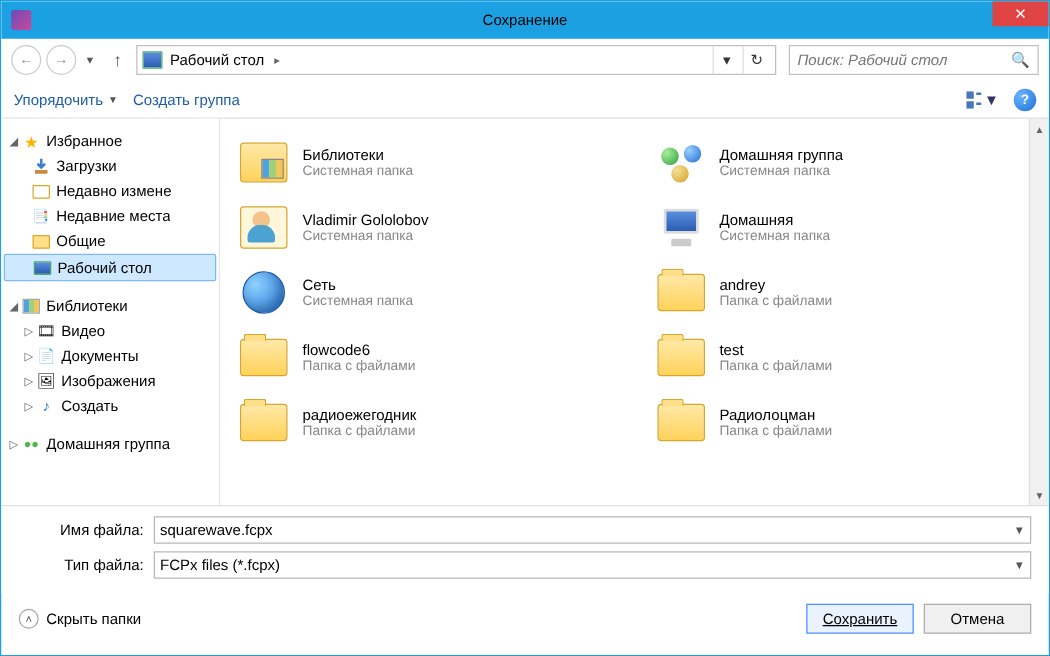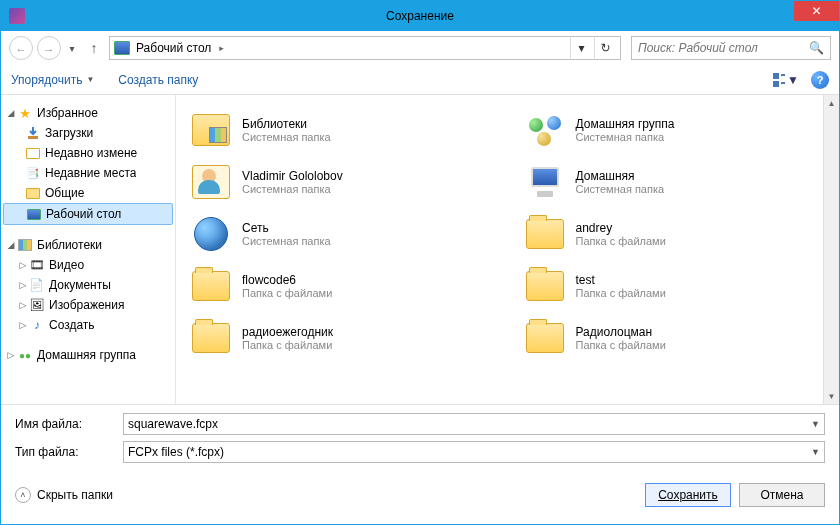--- a/index.html
+++ b/index.html
@@ -14,21 +14,21 @@
   .dropdownarrow { width:14px; color:#555; font-size:10px; text-align:center; cursor:pointer; }
   .addressbar { flex:1; height:24px; border:1px solid #c0c0c0; display:flex; align-items:center; padding:0 4px; gap:4px; background:#fff; }
   .addressbar .mon-icon { width:16px; height:14px; background:linear-gradient(#5b8fe0,#2a5bb0); border:1px solid #4a6; border-radius:1px; }
   .addressbar .crumb { font-size:12px; color:#000; padding:0 2px; }
   .addressbar .chev { color:#666; font-size:9px; padding:0 2px; }
   .addressbar .refresh { margin-left:auto; display:flex; gap:2px; align-items:center; }
   .refreshbtn { width:22px; height:22px; border-left:1px solid #ddd; display:flex; align-items:center; justify-content:center; color:#333; font-size:12px; cursor:pointer; }
   .searchbox { width:200px; height:24px; border:1px solid #c0c0c0; display:flex; align-items:center; padding:0 6px; margin-left:6px; }
   .searchbox input { border:none; outline:none; flex:1; font-size:12px; color:#0c4a6e; font-style:italic; background:transparent; }
   .searchbox .sicon { color:#888; font-size:12px; }
-  .toolbar { height:30px; border-bottom:1px solid #e0e0e0; display:flex; align-items:center; padding:0 10px; gap:24px; background:#fff; }
+  .toolbar { height:30px; border-bottom:1px solid #e0e0e0; display:flex; align-items:center; padding:0 10px; gap:12px; background:#fff; }
   .toolbar-link { color:#1e5da8; font-size:12px; cursor:pointer; display:flex; align-items:center; gap:4px; }
   .toolbar-link .ddarrow { font-size:8px; color:#555; }
   .toolbar-right { margin-left:auto; display:flex; align-items:center; gap:12px; }
   .viewbtn { width:26px; height:20px; display:flex; align-items:center; justify-content:center; cursor:pointer; color:#336; }
   .helpbtn { width:18px; height:18px; border-radius:50%; background:radial-gradient(circle at 30% 30%,#6ab4ff,#1e6fd0); color:#fff; display:flex; align-items:center; justify-content:center; font-size:11px; font-weight:bold; cursor:pointer; }
   .mainpane { display:flex; height:309px; position:relative; }
   .sidebar { width:175px; border-right:1px solid #e6e6e6; padding:8px 2px; background:#fff; overflow:hidden; }
   .treeitem { display:flex; align-items:center; height:20px; padding:0 2px; cursor:pointer; }
   .treeitem.selected { background:#cde8ff; border:1px solid #7cbaf5; border-radius:2px; height:22px; }
   .tree-toggle { width:12px; font-size:9px; color:#666; text-align:center; }
@@ -42,21 +42,21 @@
   .pin-s { color:#73a95c; font-size:11px; }
   .dl-s svg { display:block; }
   .filepane { flex:1; padding:10px 8px; display:grid; grid-template-columns:1fr 1fr; grid-auto-rows:50px; gap:2px 20px; align-content:start; overflow:hidden; position:relative; }
   .file-item { display:flex; align-items:center; gap:10px; padding:2px 6px; cursor:pointer; border-radius:2px; }
   .big-icon { width:42px; height:36px; display:flex; align-items:center; justify-content:center; }
   .file-text { display:flex; flex-direction:column; }
   .file-name { font-size:12px; color:#000; }
   .file-desc { font-size:11px; color:#888; }
   .bottompane { border-top:1px solid #e0e0e0; padding:8px 14px 6px; background:#fff; }
   .formrow { display:flex; align-items:center; margin-bottom:6px; }
-  .formlabel { width:108px; padding-right:8px; font-size:12px; color:#000; }
+  .formlabel { width:108px; text-align:right; padding-right:8px; font-size:12px; color:#000; }
   .forminput { flex:1; height:22px; border:1px solid #b8b8b8; padding:0 4px; font-size:12px; background:#fff; display:flex; align-items:center; }
   .forminput input { border:none; outline:none; flex:1; font-size:12px; }
   .forminput .dd { color:#555; font-size:9px; padding-left:4px; cursor:pointer; }
   .buttonrow { display:flex; align-items:center; padding:8px 14px 10px; }
   .hidefolders { display:flex; align-items:center; gap:6px; cursor:pointer; font-size:12px; color:#000; }
   .hf-circle { width:16px; height:16px; border:1px solid #aaa; border-radius:50%; display:flex; align-items:center; justify-content:center; font-size:9px; color:#555; }
   .dlgbuttons { margin-left:auto; display:flex; gap:8px; }
   .dlgbtn { min-width:86px; height:24px; border:1px solid #adadad; background:#f0f0f0; font-size:12px; cursor:pointer; display:flex; align-items:center; justify-content:center; }
   .dlgbtn.primary { border:1px solid #4d90fe; background:#eaf2fd;text-decoration:underline; }
   .vscroll { position:absolute; right:0; top:0; bottom:0; width:16px; background:#f0f0f0; border-left:1px solid #e0e0e0; }
@@ -118,21 +118,21 @@
     <span class="sicon">🔍</span>
   </div>
 </div>
 
 <div class="toolbar">
   <div class="toolbar-link">
     <span>Упорядочить</span>
     <span class="ddarrow">▼</span>
   </div>
   <div class="toolbar-link">
-    <span>Создать папку</span>
+    <span>Создать группа</span>
   </div>
   <div class="toolbar-right">
     <div class="viewbtn">
       <svg width="22" height="14">
           <rect x="0" y="0" width="6" height="6" fill="#4878b8"></rect>
           <rect x="8" y="1" width="12" height="2" fill="#4878b8"></rect>
           <rect x="0" y="8" width="6" height="6" fill="#4878b8"></rect>
           <rect x="8" y="9" width="12" height="2" fill="#4878b8"></rect>
         </svg>
       <span class="ddarrow" style="margin-left:2px">▼</span>

